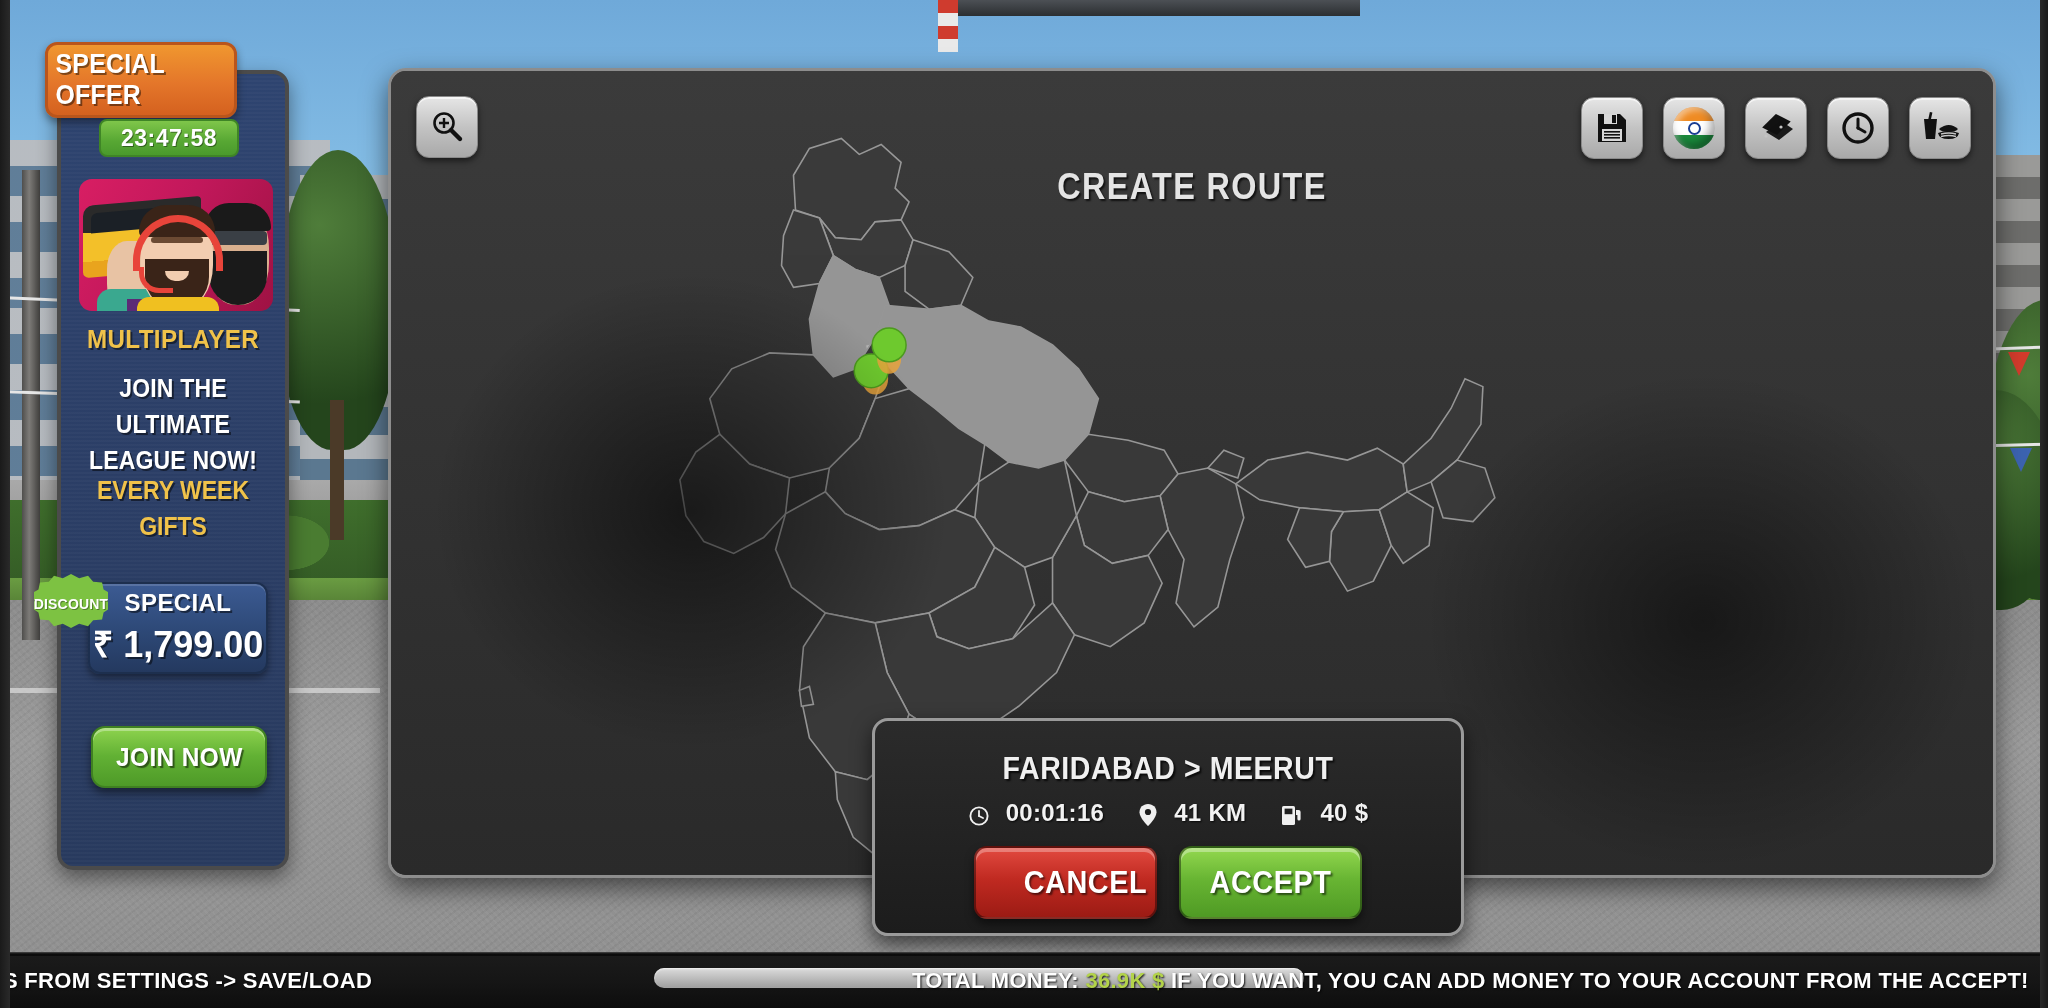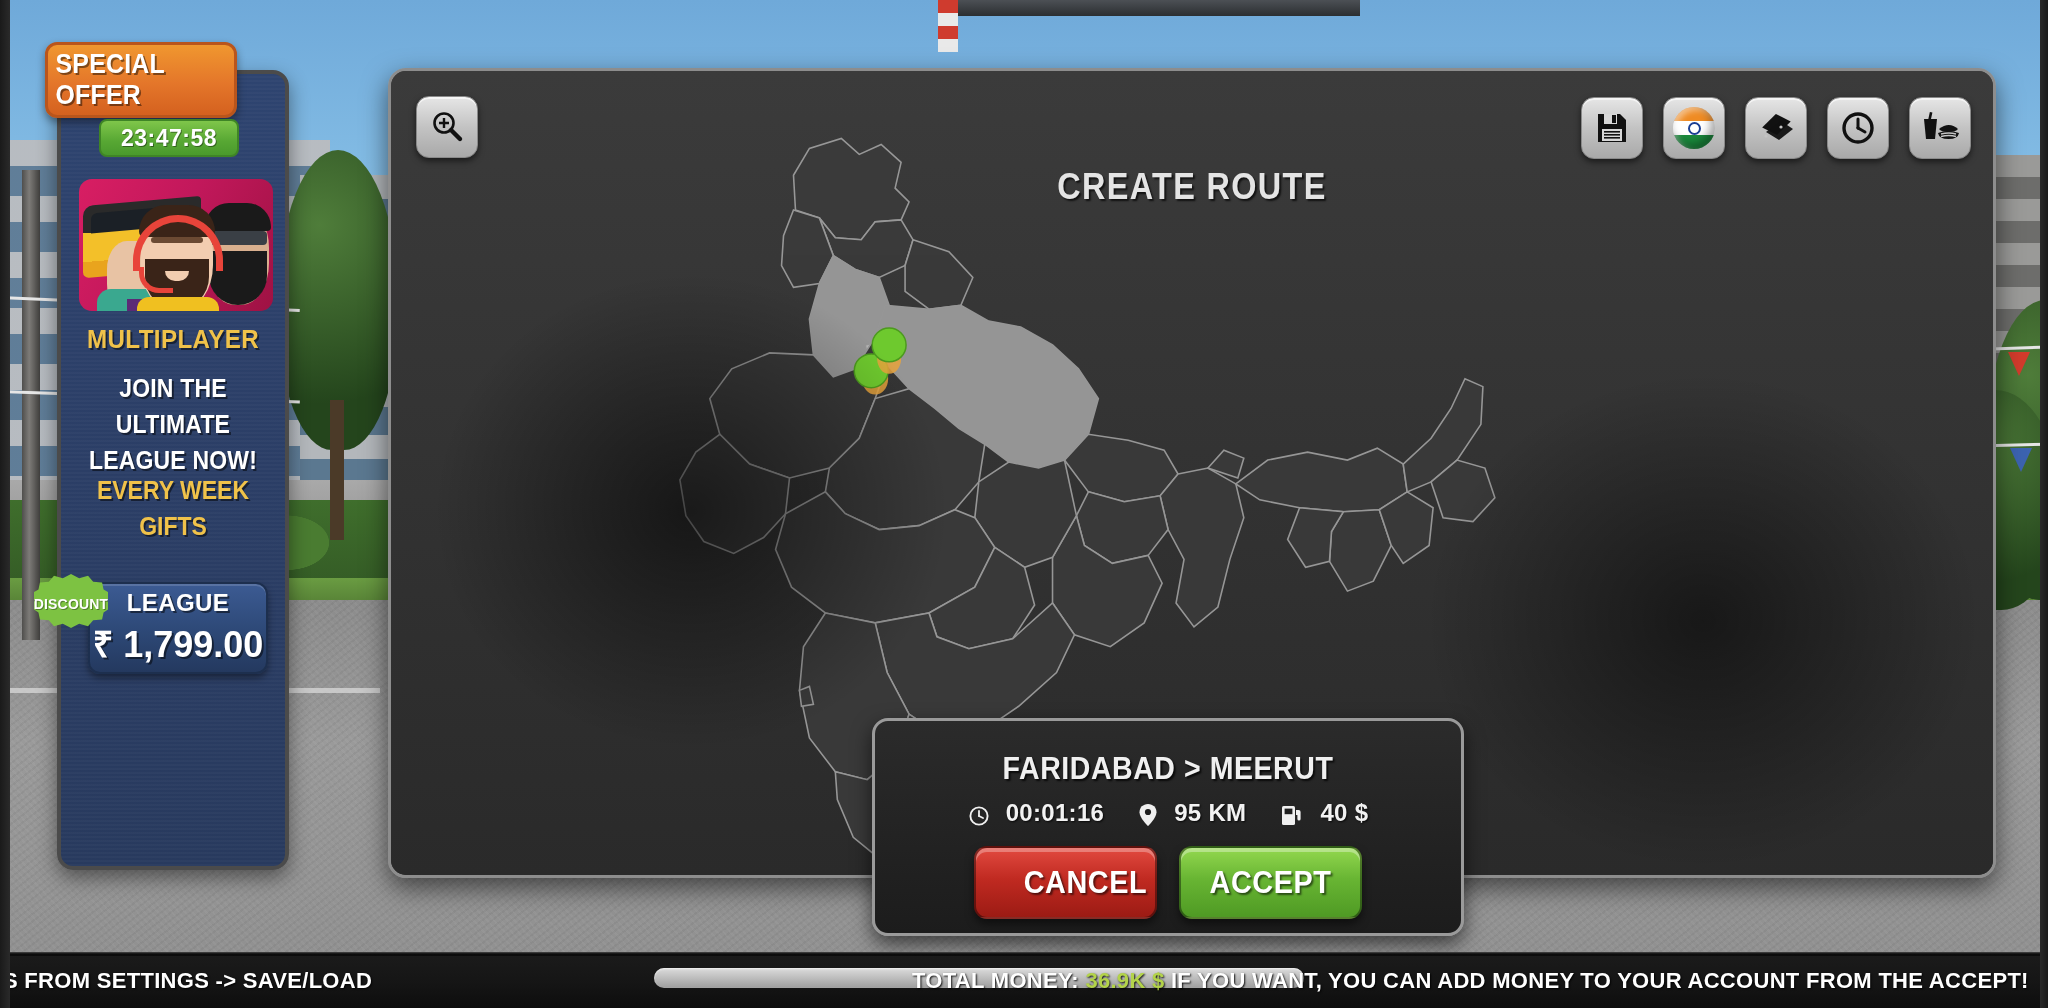--- a/index.html
+++ b/index.html
@@ -492,28 +492,31 @@
       <div class="ad-headphone"></div>
       <div class="ad-mic"></div>
       <div class="ad-center-body"></div>
     </div>
 
     <div class="ad-title">MULTIPLAYER</div>
     <div class="ad-sub">JOIN THE ULTIMATE LEAGUE NOW!</div>
     <div class="ad-gift">EVERY WEEK GIFTS</div>
 
     <div class="price-box">
-      <div class="price-label">LEAGUE</div>
+      <div class="price-label">SPECIAL</div>
       <div class="price-value">₹ 1,799.00</div>
     </div>
 
     <div class="discount-star">
       <span>DISCOUNT</span>
     </div>
 
+    <div class="join-btn">
+      <span>JOIN NOW</span>
+    </div>
   </div>
 
   <div class="map-panel">
 
     <svg class="map-svg" viewBox="0 0 1608 810" preserveAspectRatio="none">
       <defs>
         <linearGradient id="panelg" x1="0" y1="0" x2="0" y2="1">
           <stop offset="0%" stop-color="#3b3b3b"></stop>
           <stop offset="100%" stop-color="#2a2a2a"></stop>
         </linearGradient>
@@ -689,21 +692,21 @@
         </svg>
         <span class="val">00:01:16</span>
       </div>
 
       <div class="stat">
         <svg width="20" height="24" viewBox="0 0 20 24">
           <path d="M10 1 C5 1 1.5 4.6 1.5 9.2 C1.5 15 10 23 10 23 C10 23 18.5 15 18.5 9.2
                    C18.5 4.6 15 1 10 1 Z" fill="#f0f0f0"></path>
           <circle cx="10" cy="9" r="3.1" fill="#1f1f1f"></circle>
         </svg>
-        <span class="val">95 KM</span>
+        <span class="val">41 KM</span>
       </div>
 
       <div class="stat">
         <svg width="24" height="24" viewBox="0 0 24 24">
           <rect x="2" y="3" width="13" height="19" rx="1.6" fill="#f0f0f0"></rect>
           <rect x="4.6" y="5.6" width="7.8" height="5.6" fill="#1f1f1f"></rect>
           <path d="M16 7 h2.6 a2 2 0 0 1 2 2 v7 a1.6 1.6 0 0 1 -3.2 0 v-4 h-1.4 Z" fill="#f0f0f0"></path>
         </svg>
         <span class="val">40 $</span>
       </div>

